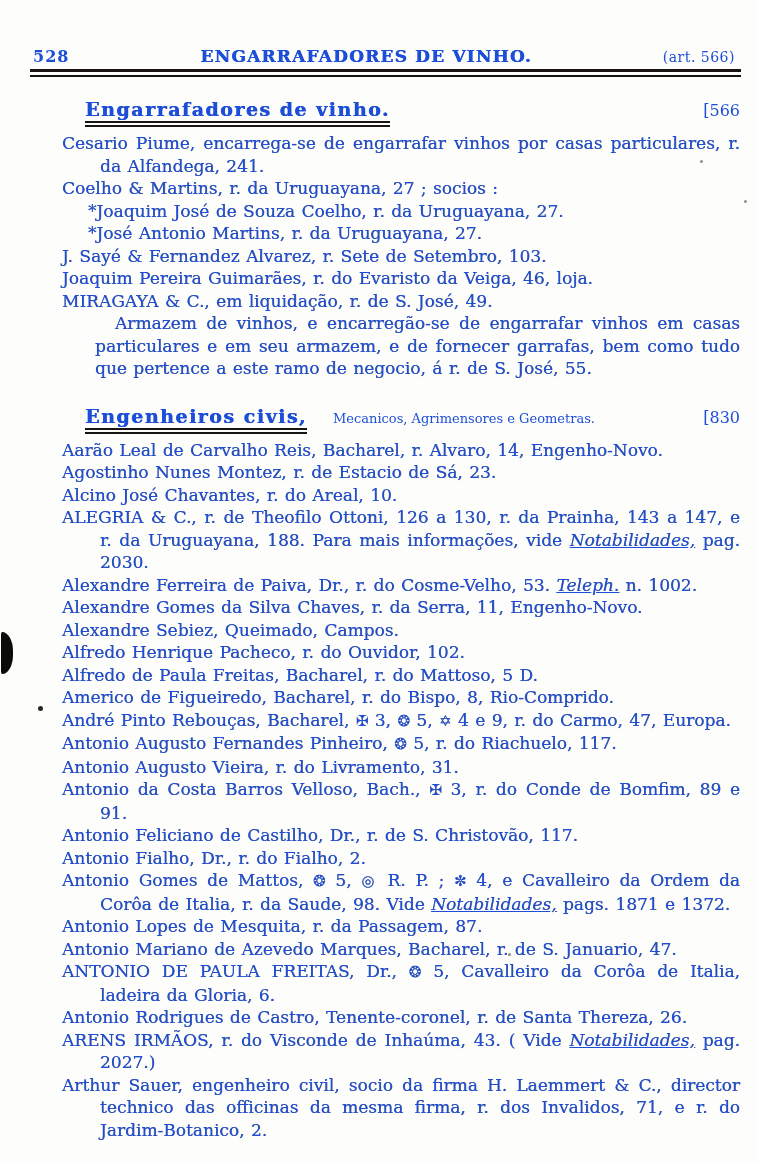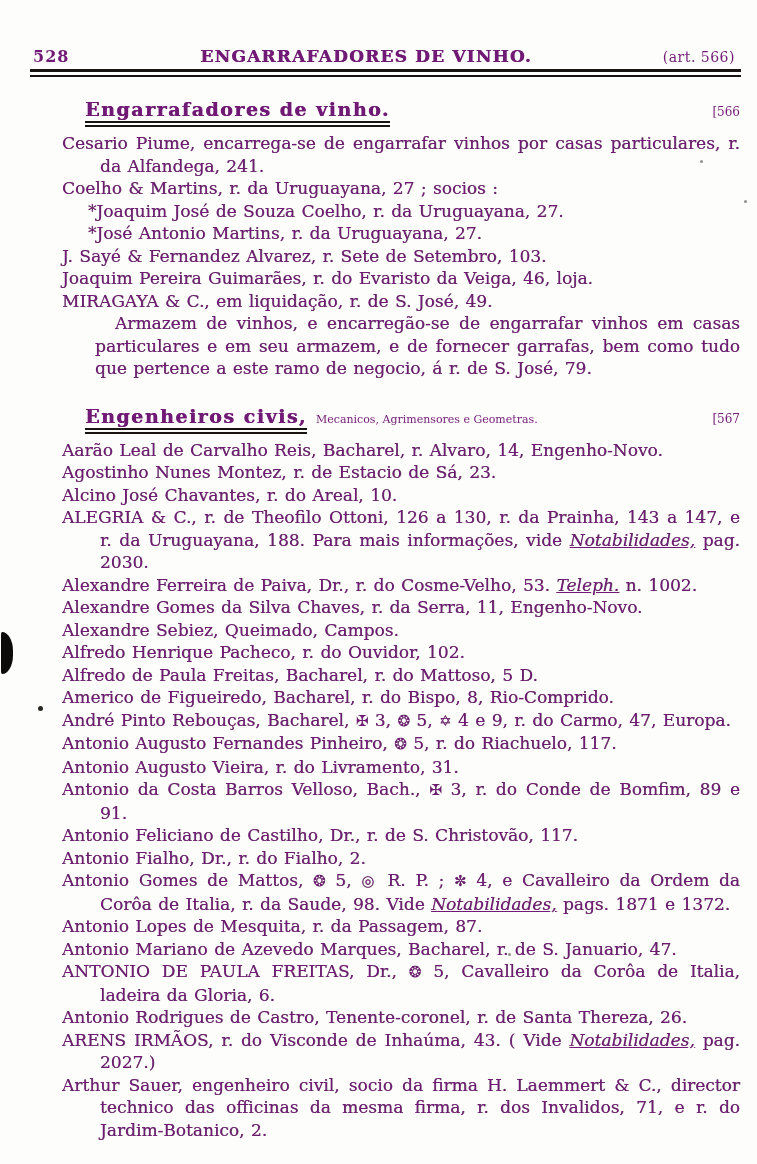--- a/index.html
+++ b/index.html
@@ -1,21 +1,21 @@
 <!DOCTYPE html>
 <html><head>
 <meta charset="utf-8">
 <style>
   html,body { margin:0; padding:0; background:#e8e8e6; }
   .page {
     position:relative;
     width:757px; height:1164px;
     margin:0 auto;
     background:#fdfdfb;
-    color:#701a75;
+    color:#1d4ed8;
     font-family:"DejaVu Serif", serif;
     overflow:hidden;
   }
   
   .run-head {
     display:flex; align-items:baseline;
     margin:46px 22px 0 33px;
   }
   .page-num { font-weight:700; font-size:16px; letter-spacing:1px; }
   .run-title {
@@ -36,22 +36,22 @@
     margin:21px 17px 5px 62px;
   }
   .sec-head.second { margin-top:25px; }
   .sec-title {
     font-weight:700; font-size:19px; letter-spacing:1.5px;
     border-bottom:6px double #171411;
     padding-bottom:1px;
     margin-left:23px;
     text-shadow:0.5px 0 0 currentColor;
   }
-  .sec-sub { font-size:11px; margin-left:9px; }
-  .sec-ref { margin-left:auto; font-size:12px; }
+  .sec-sub { font-size:13px; margin-left:26px; }
+  .sec-ref { margin-left:auto; font-size:16px; }
   
   .entries {
     margin:0 17px 0 62px;
     font-size:17px; line-height:22.5px;
     text-shadow:0.3px 0 0 rgba(27,23,19,0.6);
   }
   .e {
     margin:0;
     padding-left:38px; text-indent:-38px;
     text-align:justify;
@@ -96,29 +96,29 @@
       <span class="sec-ref">[566</span>
     </div>
     <div class="entries">
         <p class="e"><span>Cesario Piume, encarrega-se de engarrafar vinhos por casas particulares, r. da Alfandega, 241.</span></p>
         <p class="e"><span>Coelho &amp; Martins, r. da Uruguayana, 27 ; socios :</span></p>
         <p class="e sub"><span>*Joaquim José de Souza Coelho, r. da Uruguayana, 27.</span></p>
         <p class="e sub"><span>*José Antonio Martins, r. da Uruguayana, 27.</span></p>
         <p class="e"><span>J. Sayé &amp; Fernandez Alvarez, r. Sete de Setembro, 103.</span></p>
         <p class="e"><span>Joaquim Pereira Guimarães, r. do Evaristo da Veiga, 46, loja.</span></p>
         <p class="e"><span>MIRAGAYA &amp; C., em liquidação, r. de S. José, 49.</span></p>
-        <p class="e para"><span>Armazem de vinhos, e encarregão-se de engarrafar vinhos em casas particulares e em seu armazem, e de fornecer garrafas, bem como tudo que pertence a este ramo de negocio, á r. de S. José, 79.</span></p>
+        <p class="e para"><span>Armazem de vinhos, e encarregão-se de engarrafar vinhos em casas particulares e em seu armazem, e de fornecer garrafas, bem como tudo que pertence a este ramo de negocio, á r. de S. José, 55.</span></p>
       </div>
   </section>
 
   <section>
     <div class="sec-head second">
       <span class="sec-title">Engenheiros civis,</span>
       <span class="sec-sub">Mecanicos, Agrimensores e Geometras.</span>
-      <span class="sec-ref">[567</span>
+      <span class="sec-ref">[830</span>
     </div>
     <div class="entries">
         <p class="e"><span>Aarão Leal de Carvalho Reis, Bacharel, r. Alvaro, 14, Engenho-Novo.</span></p>
         <p class="e"><span>Agostinho Nunes Montez, r. de Estacio de Sá, 23.</span></p>
         <p class="e"><span>Alcino José Chavantes, r. do Areal, 10.</span></p>
         <p class="e"><span>ALEGRIA &amp; C., r. de Theofilo Ottoni, 126 a 130, r. da Prainha, 143 a 147, e r. da Uruguayana, 188. Para mais informações, vide </span><span class="i">Notabilidades,</span><span> pag. 2030.</span></p>
         <p class="e"><span>Alexandre Ferreira de Paiva, Dr., r. do Cosme-Velho, 53. </span><span class="i">Teleph.</span><span> n. 1002.</span></p>
         <p class="e"><span>Alexandre Gomes da Silva Chaves, r. da Serra, 11, Engenho-Novo.</span></p>
         <p class="e"><span>Alexandre Sebiez, Queimado, Campos.</span></p>
         <p class="e"><span>Alfredo Henrique Pacheco, r. do Ouvidor, 102.</span></p>

